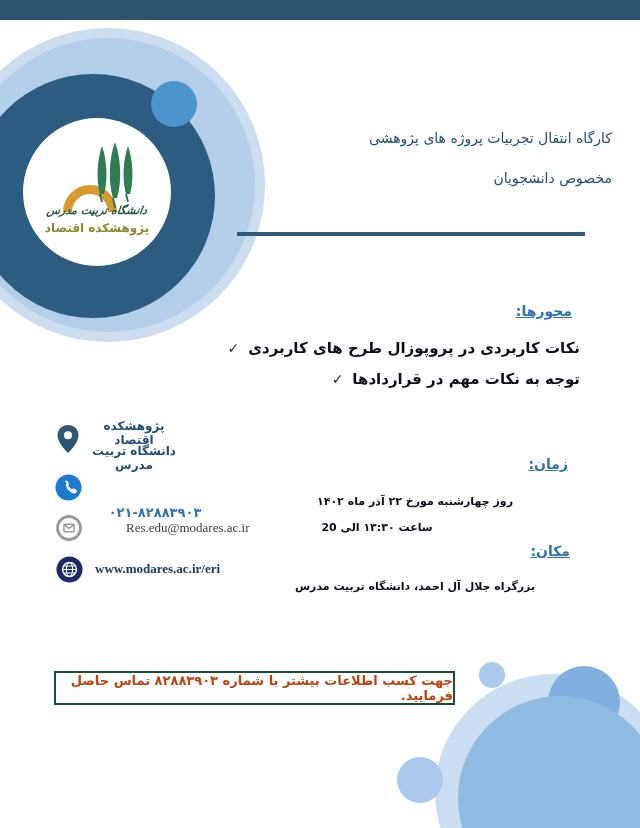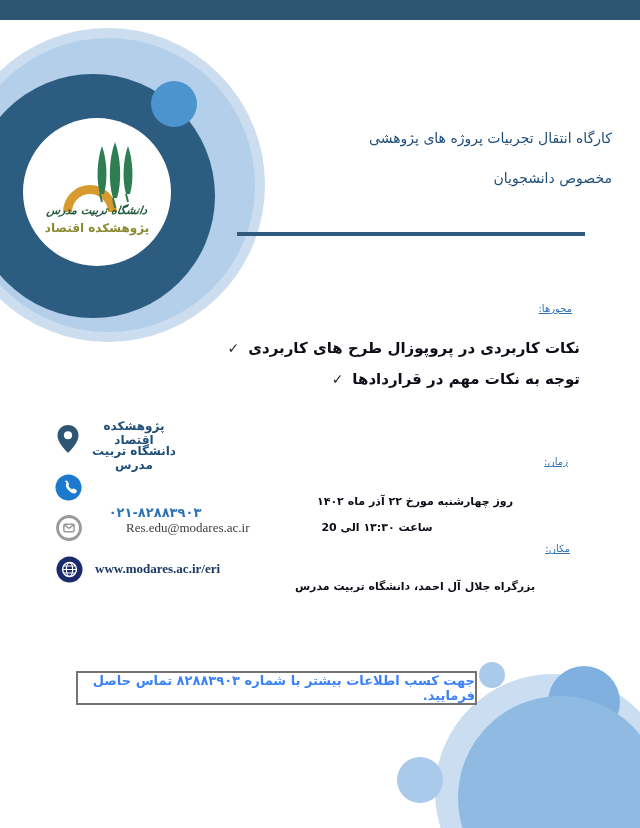--- a/index.html
+++ b/index.html
@@ -20,21 +20,21 @@
   #logo-circle{left:23px;top:118px;width:148px;height:148px;background:#ffffff;}
   .logo-callig{position:absolute;left:0;top:86px;width:148px;text-align:center;
     color:#235B3F;font-size:11px;font-weight:bold;font-style:italic;transform:skewX(-8deg);}
   .logo-inst{position:absolute;left:0;top:103px;width:148px;text-align:center;
     color:#8C8A33;font-size:12px;font-weight:bold;}
   
   #title{left:240px;top:118px;width:372px;text-align:right;color:#1F4E79;
          font-weight:normal;font-size:14px;line-height:40px;direction:rtl;}
   #rule{left:237px;top:232px;width:348px;height:4px;background:#2E5A7D;}
   
-  .sec-head{color:#2E74B5;font-size:10px;font-weight:normal;
+  .sec-head{color:#2E74B5;font-size:14px;font-weight:bold;
             text-decoration:underline;direction:rtl;}
   #topics-head{right:68px;top:303px;}
   #time-head{right:72px;top:456px;}
   #place-head{right:70px;top:543px;}
   
   #topics{right:60px;top:336px;width:540px;direction:rtl;text-align:right;}
   .bullet{line-height:24px;margin-bottom:7px;font-size:15px;font-weight:bold;color:#0D0D17;}
   .bullet .check{font-size:14px;color:#2b2b2b;margin:0 9px;font-weight:normal;}
   
   .body-line{font-size:11px;font-weight:bold;color:#0D0D17;text-align:center;direction:rtl;}
@@ -45,23 +45,23 @@
   
   .c-icon{display:flex;align-items:center;justify-content:center;}
   #addr1{left:84px;top:419px;width:100px;text-align:center;font-size:12px;font-weight:bold;color:#1F4E79;direction:rtl;}
   #addr2{left:77px;top:444px;width:114px;text-align:center;font-size:12px;font-weight:bold;color:#1F4E79;direction:rtl;}
   #phone-text{left:103px;top:480px;width:104px;text-align:center;font-size:13px;font-weight:bold;color:#2E74B5;direction:ltr;margin-top:25px;}
   #email-text{left:97px;top:520px;width:130px;font-size:13px;color:#3d3d3d;
               font-family:"Liberation Serif","DejaVu Serif",serif;direction:ltr;margin-left:29px;}
   #web-text{left:95px;top:561px;width:140px;font-size:13px;font-weight:bold;color:#1B3863;
             font-family:"Liberation Serif","DejaVu Serif",serif;direction:ltr;}
   
-  #footer-box{left:76px;top:671px;width:397px;height:30px;border:2px solid #737373;
+  #footer-box{left:54px;top:671px;width:397px;height:30px;border:2px solid #14532d;
     background:#ffffff;display:flex;align-items:center;justify-content:center;
-    font-size:13px;font-weight:bold;color:#3b82f6;direction:rtl;z-index:4;}
+    font-size:13px;font-weight:bold;color:#c2410c;direction:rtl;z-index:4;}
   
   #br-halo{left:435px;top:674px;width:236px;height:236px;background:#CBDEF1;}
   #br-med{left:548px;top:666px;width:72px;height:72px;background:#7FB0DF;}
   #br-fill{left:458px;top:696px;width:204px;height:204px;background:#8FBAE2;}
   #br-s1{left:479px;top:662px;width:26px;height:26px;background:#A9CAEA;}
   #br-s2{left:397px;top:757px;width:46px;height:46px;background:#A9CAEA;}
 </style>
 </head>
 <body>
 

